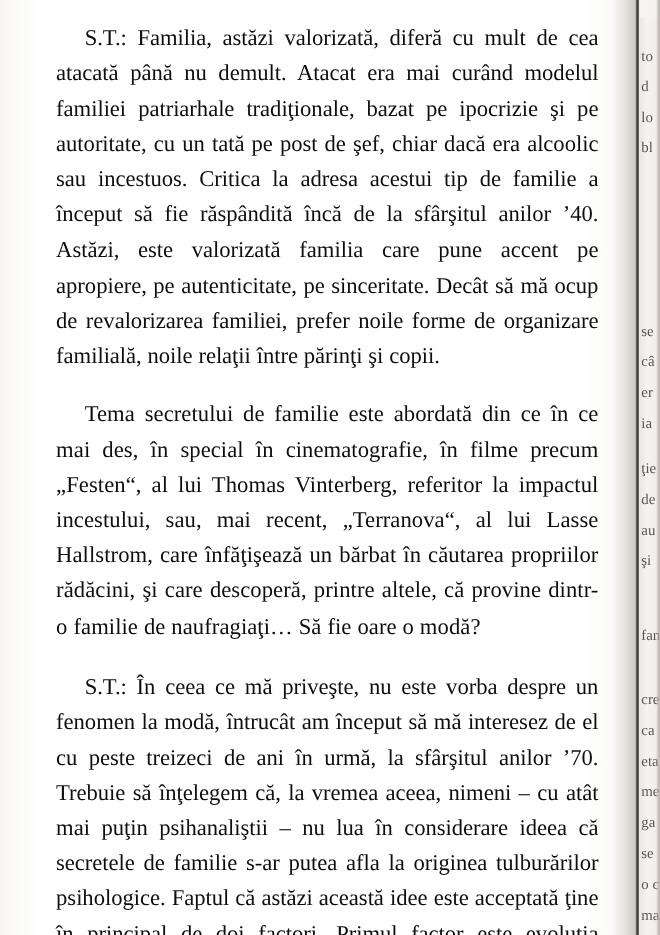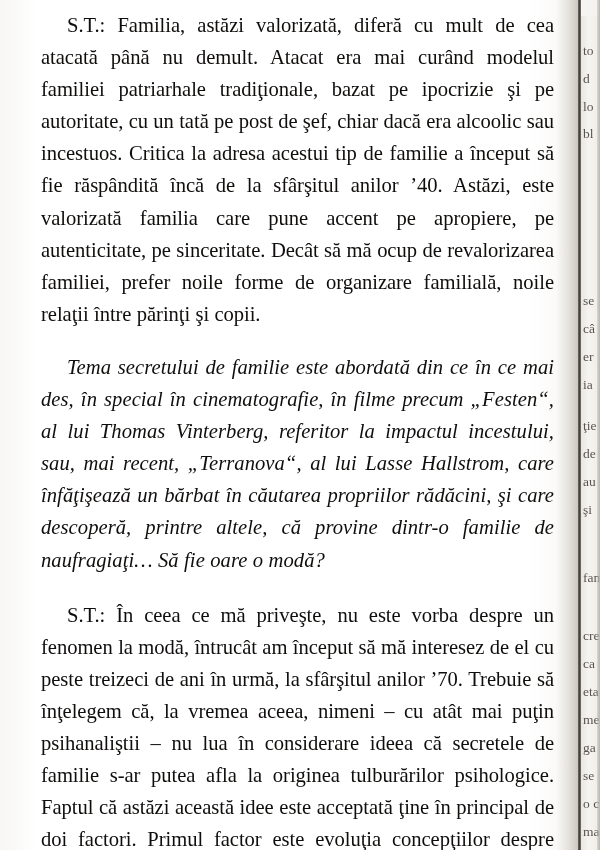--- a/index.html
+++ b/index.html
@@ -28,36 +28,35 @@
 
   
   #text-column {
     position: absolute;
     left: 41px;
     top: 0px;
     width: 513px;
   }
 
   p.para {
-    margin: 0;
+    margin: 10px;
     font-size: 20.6px;
     line-height: 32.1px;
     text-align: justify;
     text-justify: inter-word;
     letter-spacing: -0.05px;
     word-spacing: 0.2px;
   }
   p.para.first {
     padding-top: 9px;
   }
   p.para.indent {
     text-indent: 26px;
   }
   p.para.italic {
-    font-style: italic;
     letter-spacing: 0.05px;
   }
   p.gap {
     margin-top: 21px;
   }
   p.gap-lg {
     margin-top: 23px;
   }
   
   p.clipped {

